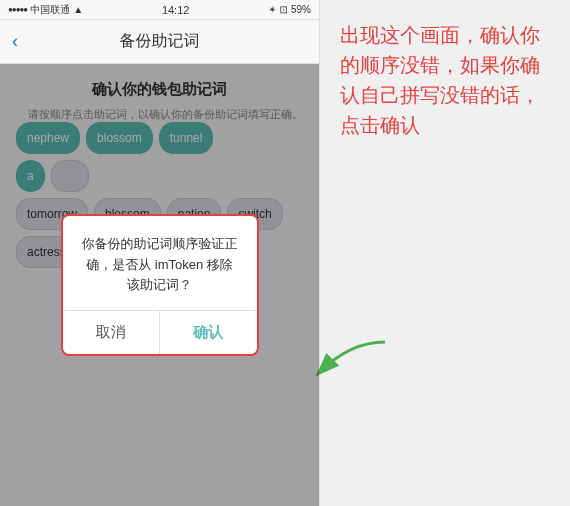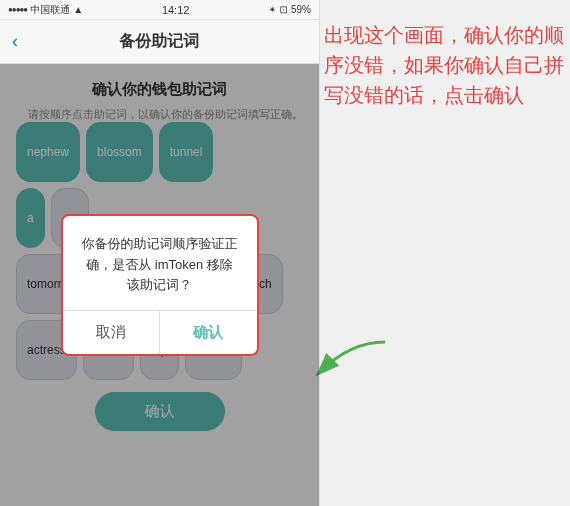--- a/index.html
+++ b/index.html
@@ -50,21 +50,21 @@
     }
     .nav-back {
       position: absolute;
       left: 12px;
       font-size: 18px;
       color: #007aff;
       cursor: pointer;
     }
     .nav-title {
       font-size: 16px;
-      font-weight: 700;
+      font-weight: 400;
       color: #333;
     }
 
     
     .content {
       padding: 16px;
       background: #f7f7f7;
       min-height: calc(506px - 64px);
       position: relative;
     }
@@ -87,21 +87,21 @@
     
     .chip-row {
       display: flex;
       gap: 6px;
       margin-bottom: 6px;
       flex-wrap: wrap;
     }
     .chip {
       background: #e0e0ec;
       border-radius: 14px;
-      padding: 22px 10px;
+      padding: 8px 10px;
       font-size: 12px;
       color: #333;
       border: 1px solid #ccc;
     }
     .chip.teal {
       background: #5bbfb5;
       color: #fff;
       border-color: #5bbfb5;
     }
 
@@ -167,21 +167,21 @@
       border-right: 1px solid #e0e0e0;
     }
     .modal-btn.ok {
       color: #5bbfb5;
       font-weight: 600;
     }
 
     
     .annotation-panel {
       width: 250px;
-      padding: 20px 4px;
+      padding: 20px 20px;
       position: relative;
       display: flex;
       flex-direction: column;
       align-items: flex-start;
       justify-content: flex-start;
     }
 
     .annotation-text {
       font-size: 20px;
       color: #e84040;

